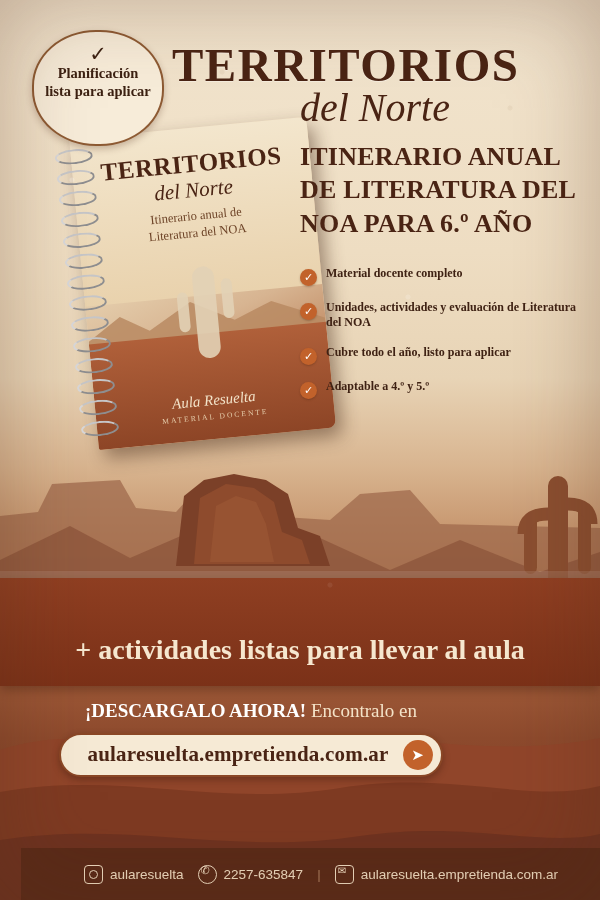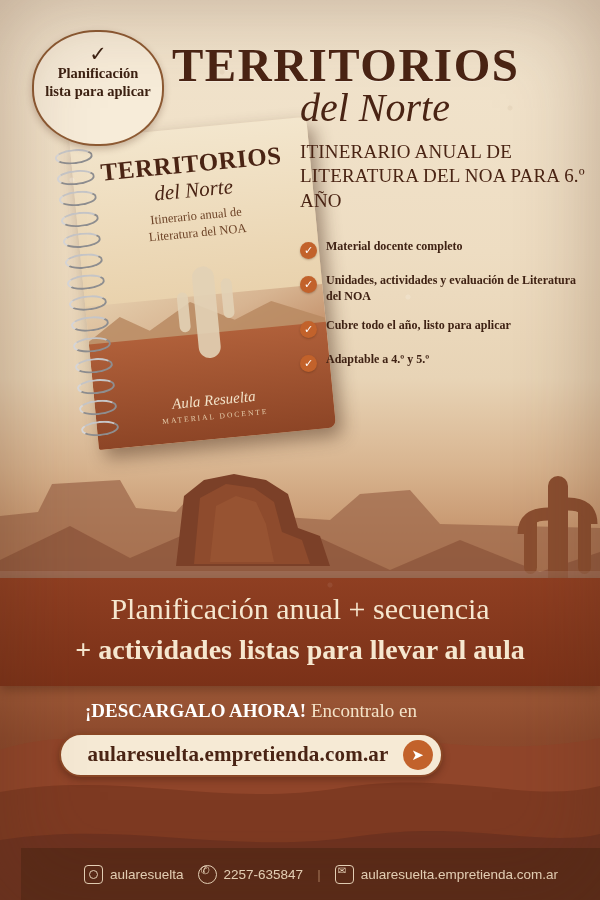--- a/index.html
+++ b/index.html
@@ -96,21 +96,21 @@
   .spiral { position:absolute; left:2px; top:4px; width:34px; height:306px; z-index:19; }
   .ring {
     position:absolute; left:0; width:34px; height:11px;
     border:2.5px solid #8e8e90; border-radius:50%;
     border-left-color:#d8d8da; border-top-color:#c6c6c8;
     background: transparent;
   }
 
   
   .rcol { position: absolute; left: 300px; top: 140px; width: 285px; z-index: 20; }
-  .headline { color:#4a2414; font-size:19px; font-weight:normal; line-height:1.28; letter-spacing:.2px; }
+  .headline { color:#4a2414; font-size:26px; font-weight:bold; line-height:1.28; letter-spacing:.2px; }
   .bullets { margin-top: 26px; }
   .bullet { display:flex; align-items:flex-start; margin-bottom: 14px; }
   .bdot {
     flex: 0 0 auto; width:17px; height:17px; border-radius:50%;
     background:#c2622b; color:#fff; font-size:11px; line-height:17px;
     text-align:center; margin-right:9px; margin-top:3px;
     box-shadow: 0 1px 2px rgba(70,35,15,.3);
   }
   .btext { color:#3f2214; font-size:12px; line-height:1.3; font-weight:bold; }
 
@@ -262,21 +262,20 @@
         <div class="btext">Cubre todo el año, listo para aplicar</div>
       </div>
       <div class="bullet">
         <div class="bdot">✓</div>
         <div class="btext">Adaptable a 4.º y 5.º</div>
       </div>
     </div>
   </div>
 
   <div class="banner">
-    <div class="b1">Planificación anual + secuencia</div>
     <div class="b2">+ actividades listas para llevar al aula</div>
   </div>
 
   <div class="cta">
     <div class="cta-line">
       <b>¡DESCARGALO AHORA!</b><span> Encontralo en</span>
     </div>
     <div class="url-pill">
       <span class="url-text">aularesuelta.empretienda.com.ar</span>
       <span class="url-arrow">➤</span>

